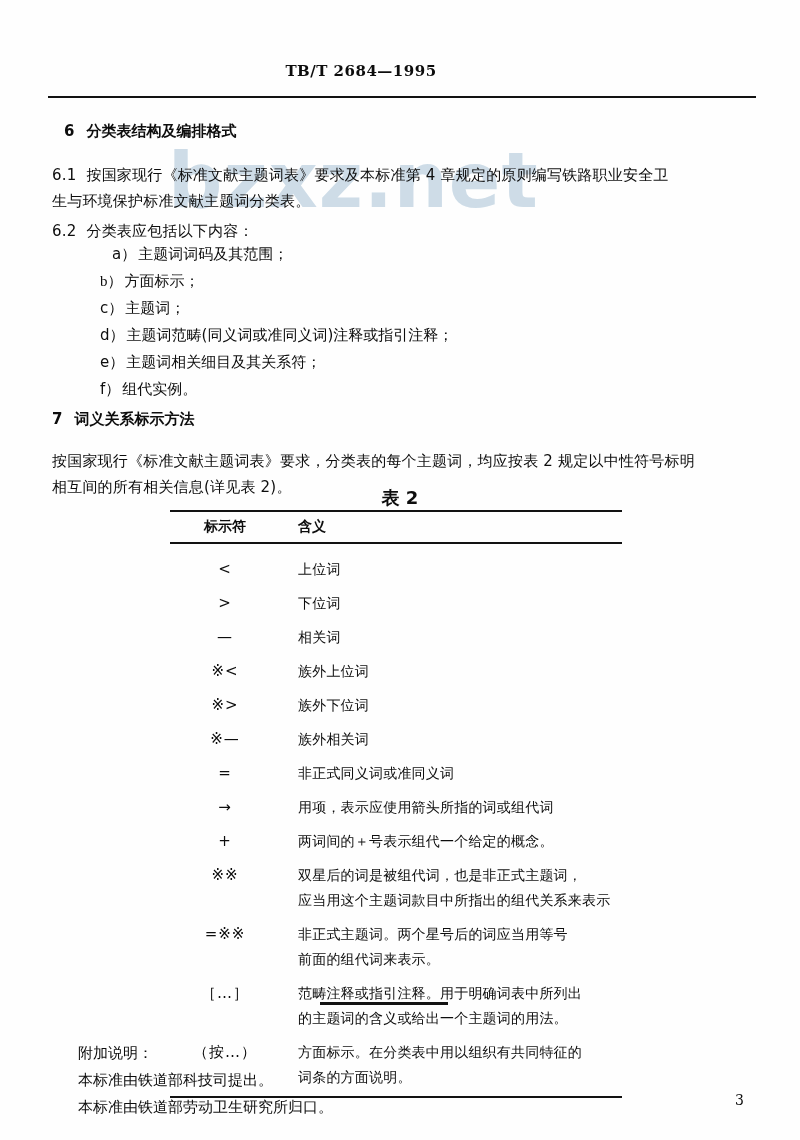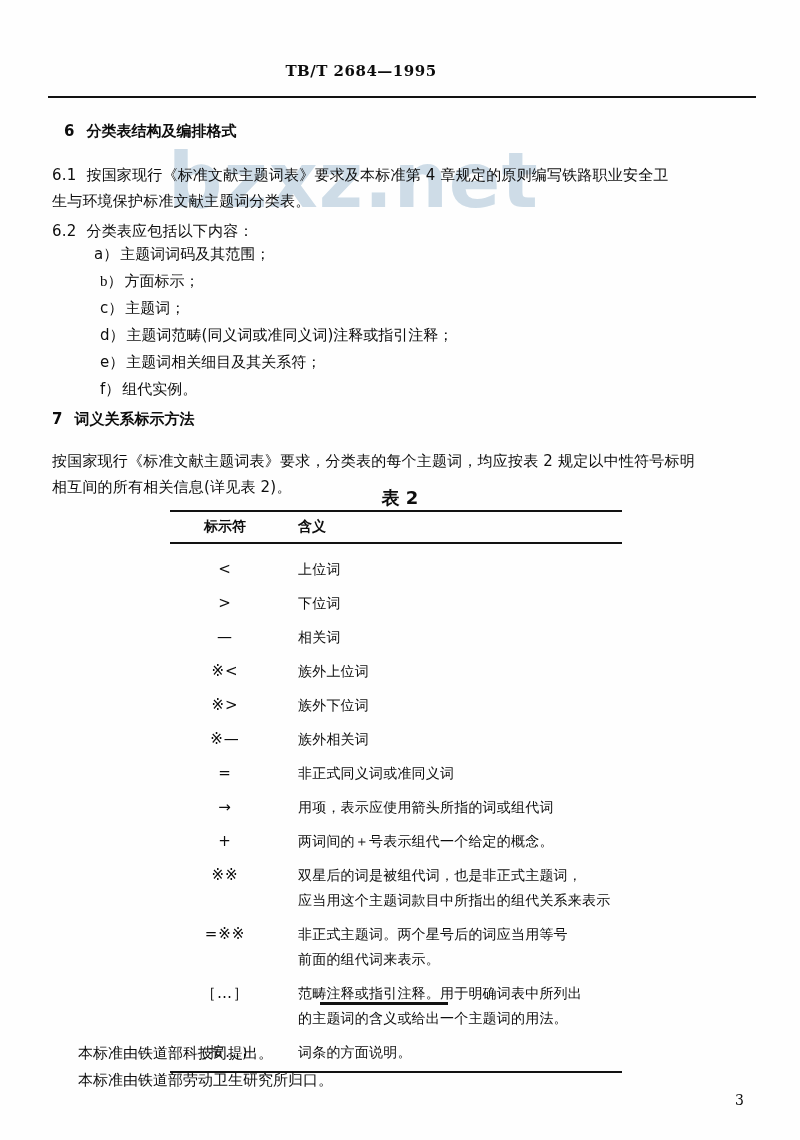--- a/index.html
+++ b/index.html
@@ -209,21 +209,21 @@
       <span class="lead">6.1</span><span>按国家现行《标准文献主题词表》要求及本标准第 4 章规定的原则编写铁路职业安全卫</span>
     </div>
     <div class="para" style="left:52px; top:188px; width:700px;">
       <span>生与环境保护标准文献主题词分类表。</span>
     </div>
 
     <div class="para" style="left:52px; top:218px;text-align:right;">
       <span class="lead">6.2</span><span>分类表应包括以下内容：</span>
     </div>
 
-    <div class="list-item" style="left:94px; top:245px;">
+    <div class="list-item" style="left:112px; top:245px;">
       <span class="marker">a）</span><span>主题词词码及其范围；</span>
     </div>
     <div class="list-item" style="left:100px; top:272px;font-family:Liberation Serif, serif;">
       <span class="marker">b）</span><span>方面标示；</span>
     </div>
     <div class="list-item" style="left:100px; top:299px;">
       <span class="marker">c）</span><span>主题词；</span>
     </div>
     <div class="list-item" style="left:100px; top:326px;">
       <span class="marker">d）</span><span>主题词范畴(同义词或准同义词)注释或指引注释；</span>
@@ -345,31 +345,33 @@
         <div class="sym">［…］</div>
         <div class="mean">
           <span class="ln">范畴注释或指引注释。用于明确词表中所列出</span>
           <span class="ln">的主题词的含义或给出一个主题词的用法。</span>
         </div>
       </div>
 
       <div class="trow" style="margin-top:9px;">
         <div class="sym">（按…）</div>
         <div class="mean">
+          <span class="ln">方面标示。在分类表中用以组织有共同特征的</span>
           <span class="ln">词条的方面说明。</span>
         </div>
       </div>
 
     </div>
 
     <div class="rule-bottom"></div>
   </div>
 
   <div class="sep-rule"></div>
 
   <div class="footnote">
+    <span class="fn-line">附加说明：</span>
     <span class="fn-line">本标准由铁道部科技司提出。</span>
     <span class="fn-line">本标准由铁道部劳动卫生研究所归口。</span>
   </div>
 
   <div class="page-num">3</div>
 
 </div>
 
 </body></html>

